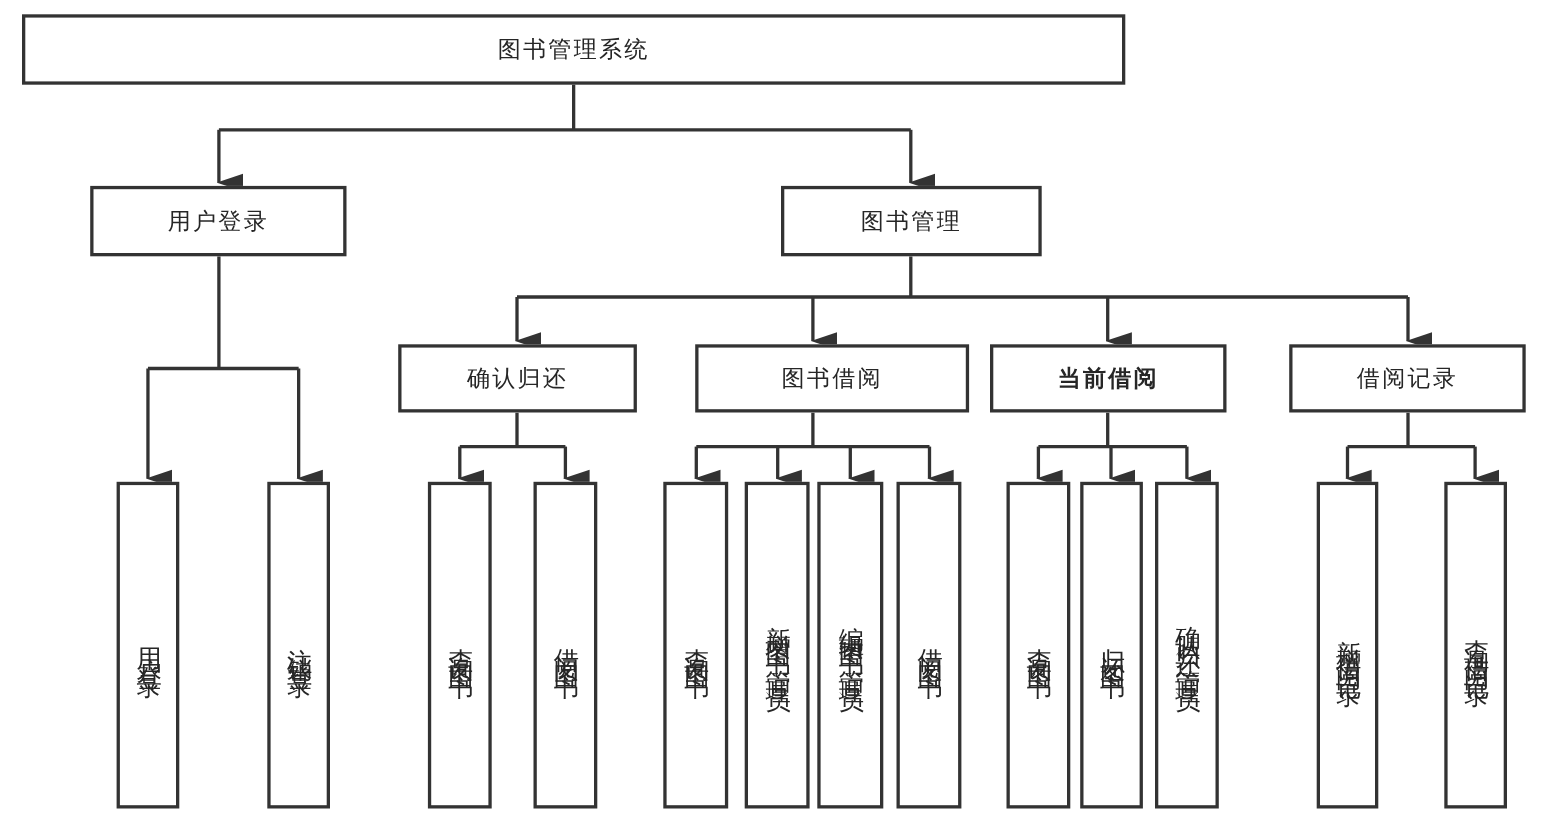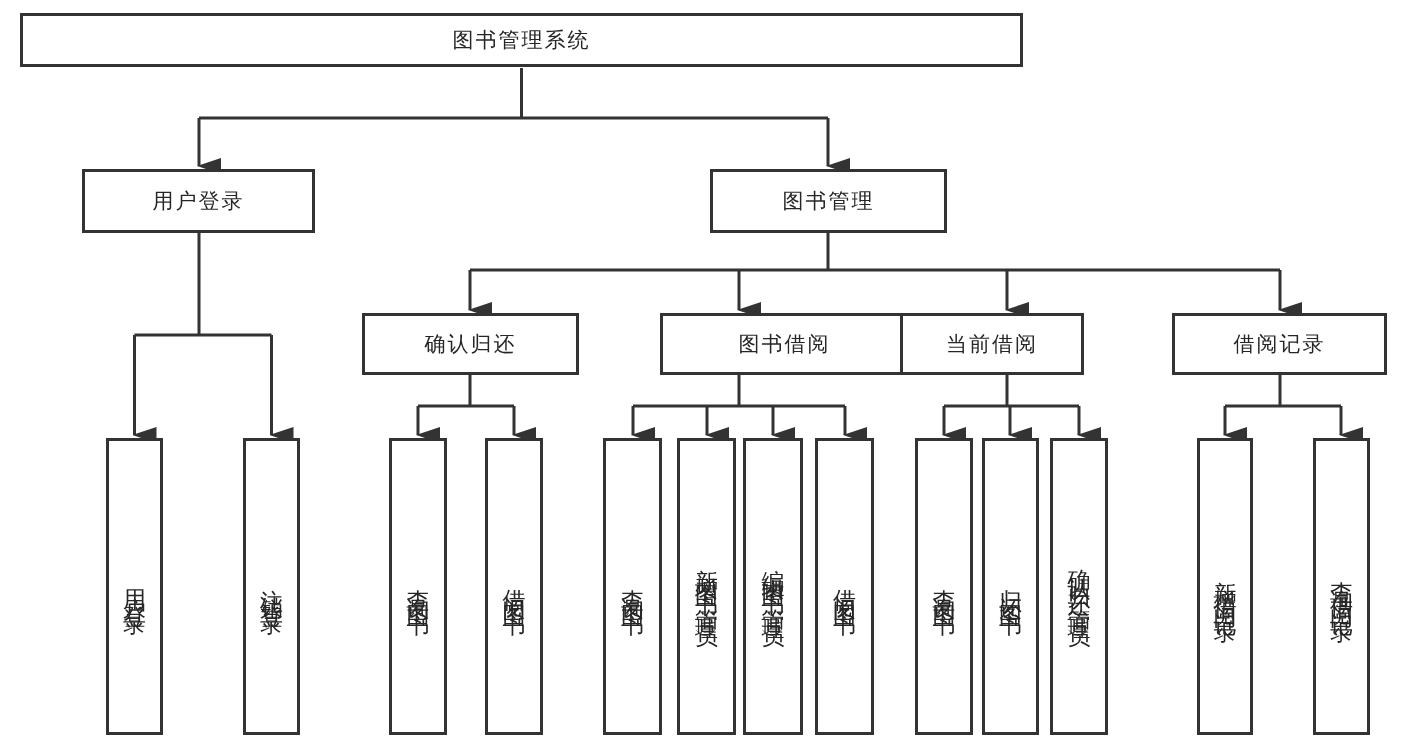--- a/index.html
+++ b/index.html
@@ -22,26 +22,26 @@
   }
   .h-node{font-size:21px;letter-spacing:2px;white-space:nowrap;}
   .leaf{
     writing-mode:vertical-lr;
     text-orientation:mixed;
     font-size:23px;
     letter-spacing:8px;
     line-height:1.0;
   }
   
-  .n-root{left:20px;top:13px;width:1003px;height:54px;}
+  .n-root{left:20px;top:13px;width:1003px;height:64px;}
   .n-user-login{left:82px;top:169px;width:233px;height:64px;}
   .n-book-mgmt{left:710px;top:169px;width:237px;height:64px;}
   .n-newbook{left:362px;top:313px;width:217px;height:62px;}
-  .n-bookborrow{left:660px;top:313px;width:249px;height:62px;text-align:right;}
-  .n-current{left:900px;top:313px;width:184px;height:62px;}
+  .n-bookborrow{left:632px;top:313px;width:249px;height:62px;text-align:right;}
+  .n-current{left:900px;top:313px;width:215px;height:62px;font-weight:bold;}
   .n-records{left:1172px;top:313px;width:215px;height:62px;}
   .lf{top:438px;height:297px;}
   .lf-1{left:106px;width:57px;}
   .lf-2{left:243px;width:57px;}
   .lf-3{left:389px;width:58px;}
   .lf-4{left:485px;width:58px;}
   .lf-5{left:603px;width:59px;}
   .lf-6{left:677px;width:59px;}
   .lf-7{left:743px;width:60px;}
   .lf-8{left:815px;width:59px;}

